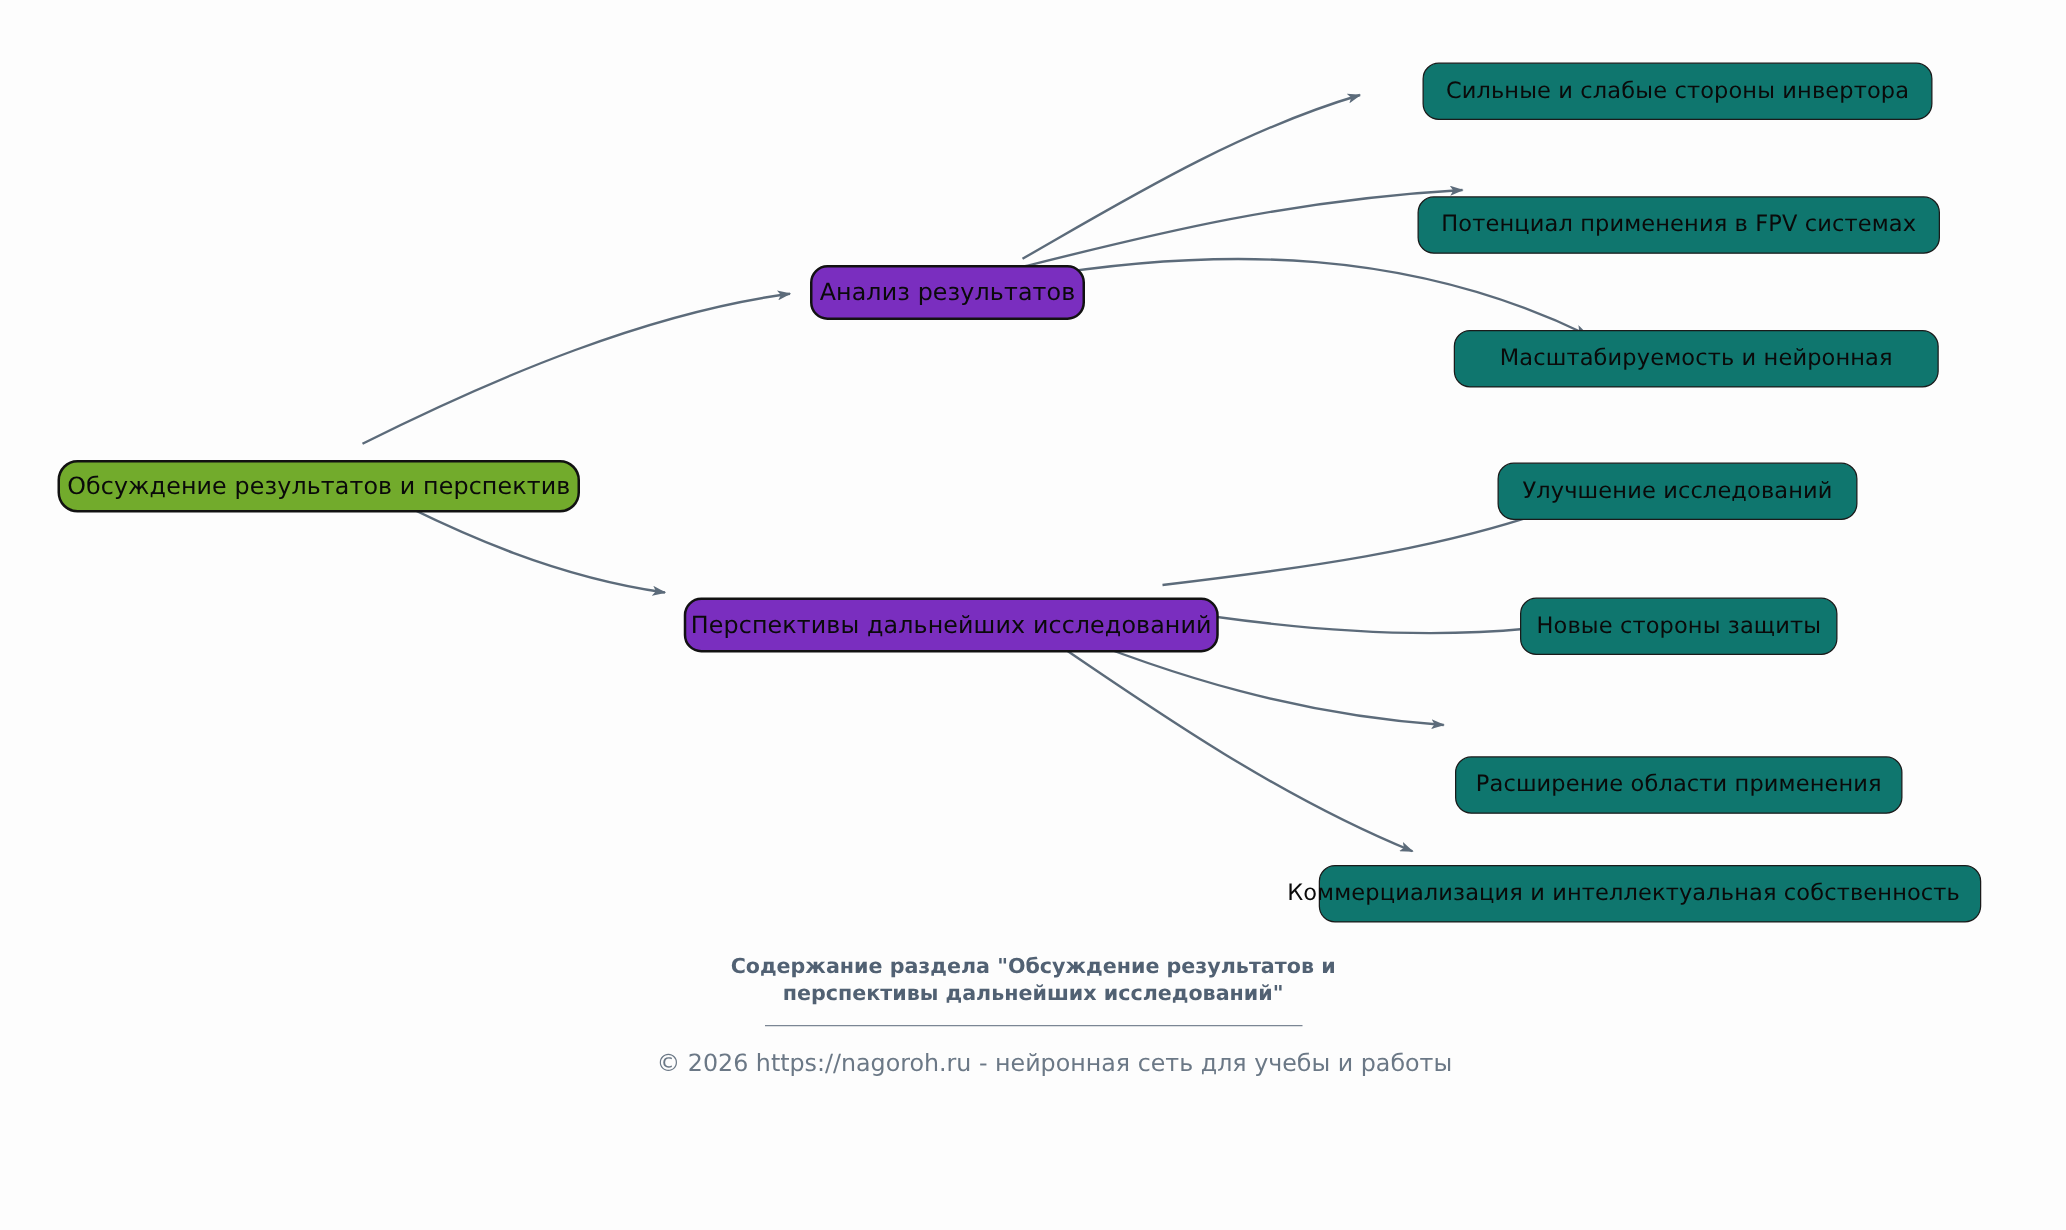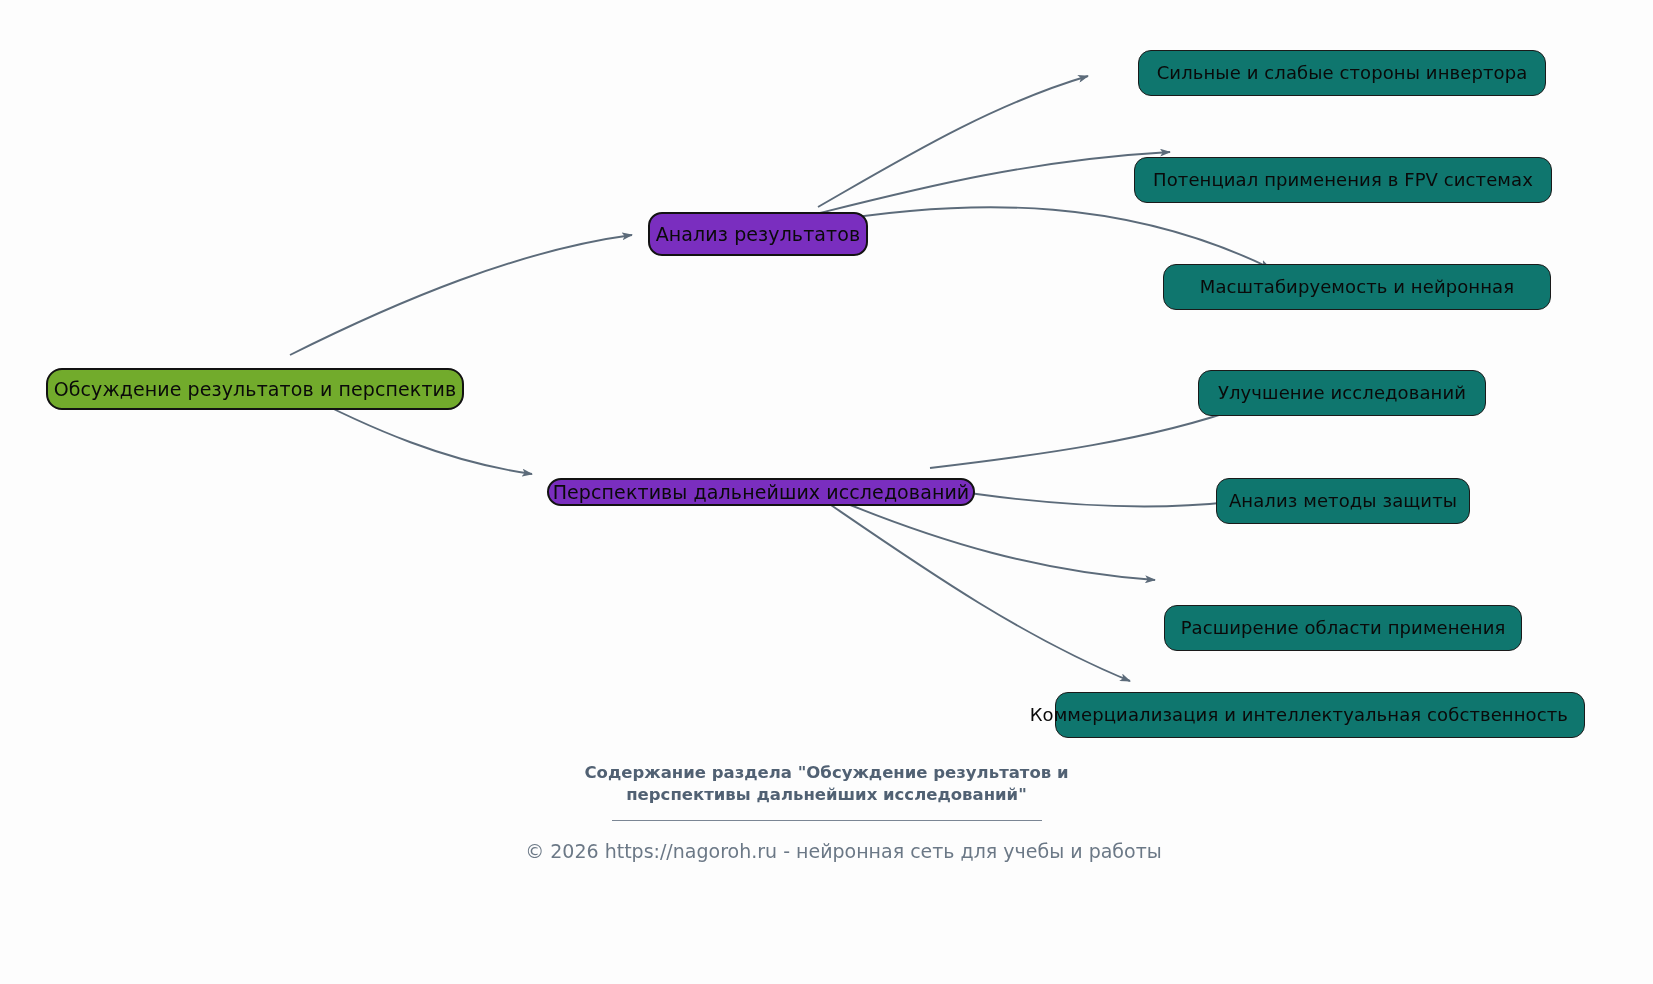--- a/index.html
+++ b/index.html
@@ -136,42 +136,42 @@
   </svg>
 
   <div class="node node-root" style="left:46px; top:370px; width:418px; height:42px; transform:translateY(-21px);margin-top:19px;">
     <span>Обсуждение результатов и перспектив</span>
   </div>
 
   <div class="node node-branch" style="left:648px; top:234px; width:220px; height:44px; transform:translateY(-22px);">
     <span>Анализ результатов</span>
   </div>
 
-  <div class="node node-branch" style="left:547px; top:500px; width:428px; height:28px; transform:translateY(-22px);">
+  <div class="node node-branch" style="left:547px; top:500px; width:428px; height:44px; transform:translateY(-22px);">
     <span>Перспективы дальнейших исследований</span>
   </div>
 
   <div class="node node-leaf" style="left:1138px; top:73px; width:408px; height:46px; transform:translateY(-23px);">
     <span>Сильные и слабые стороны инвертора</span>
   </div>
 
   <div class="node node-leaf" style="left:1134px; top:180px; width:418px; height:46px; transform:translateY(-23px);">
     <span>Потенциал применения в FPV системах</span>
   </div>
 
   <div class="node node-leaf" style="left:1163px; top:287px; width:388px; height:46px; transform:translateY(-23px);">
     <span>Масштабируемость и нейронная</span>
   </div>
 
   <div class="node node-leaf" style="left:1198px; top:393px; width:288px; height:46px; transform:translateY(-23px);">
     <span>Улучшение исследований</span>
   </div>
 
   <div class="node node-leaf" style="left:1216px; top:501px; width:254px; height:46px; transform:translateY(-23px);">
-    <span>Анализ методы защиты</span>
+    <span>Новые стороны защиты</span>
   </div>
 
   <div class="node node-leaf" style="left:1164px; top:608px; width:358px; height:46px; transform:translateY(-23px);margin-top:20px;">
     <span>Расширение области применения</span>
   </div>
 
   <div class="node node-leaf" style="left:1055px; top:715px; width:530px; height:46px; transform:translateY(-23px);justify-content:flex-end;">
     <span>Коммерциализация и интеллектуальная собственность</span>
   </div>
 

